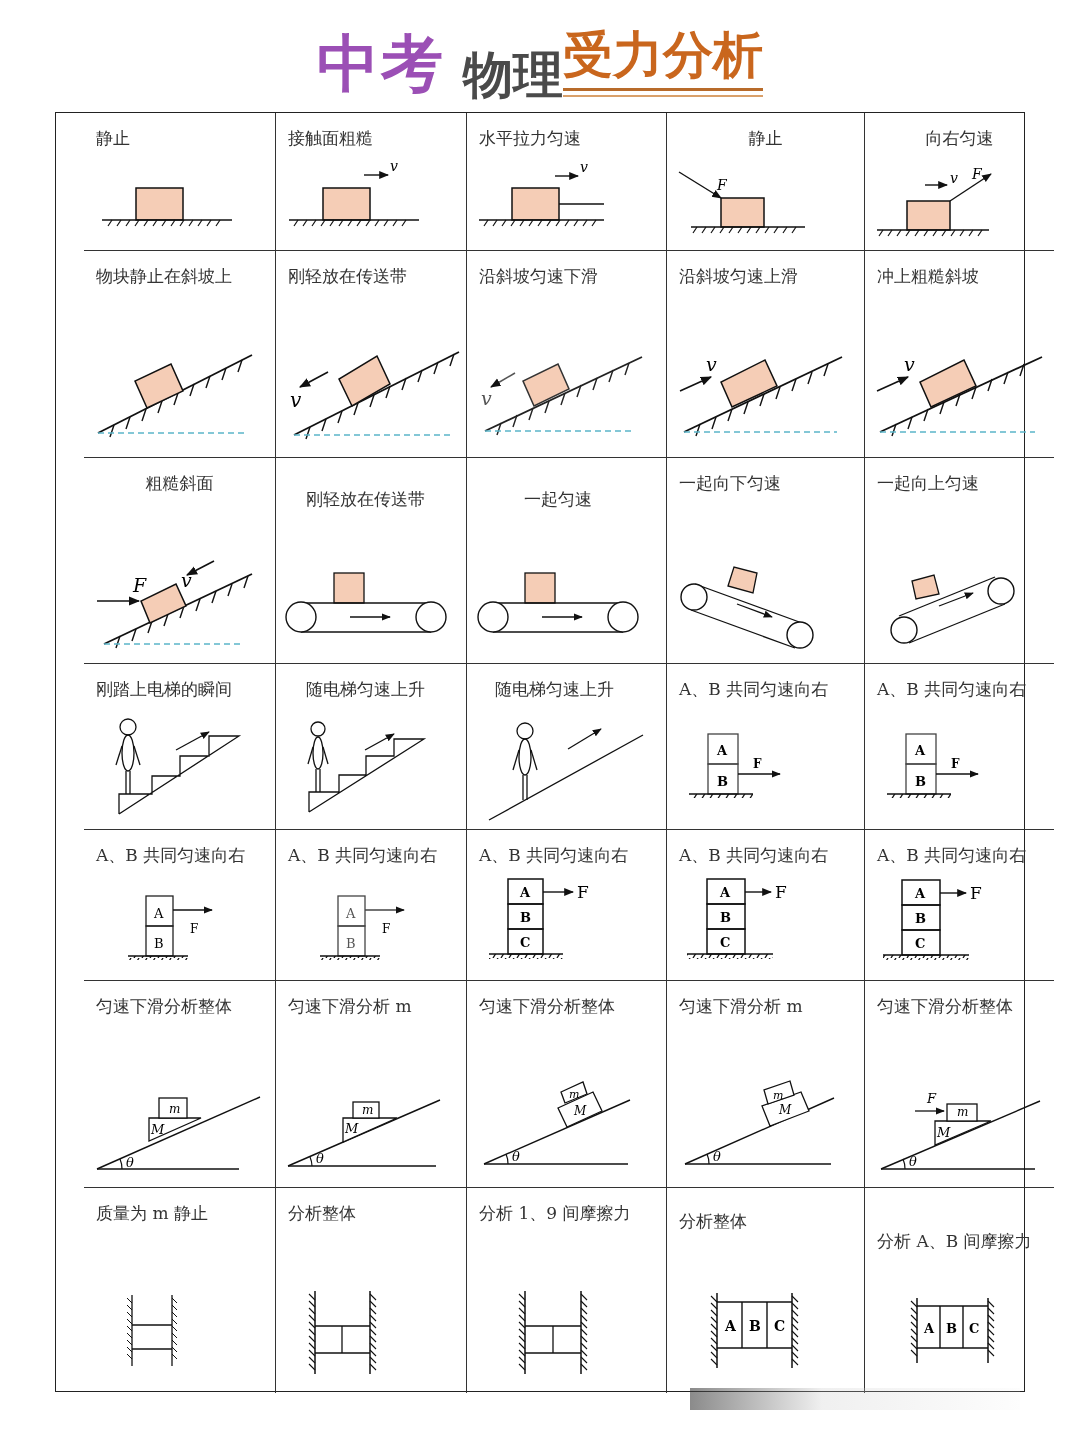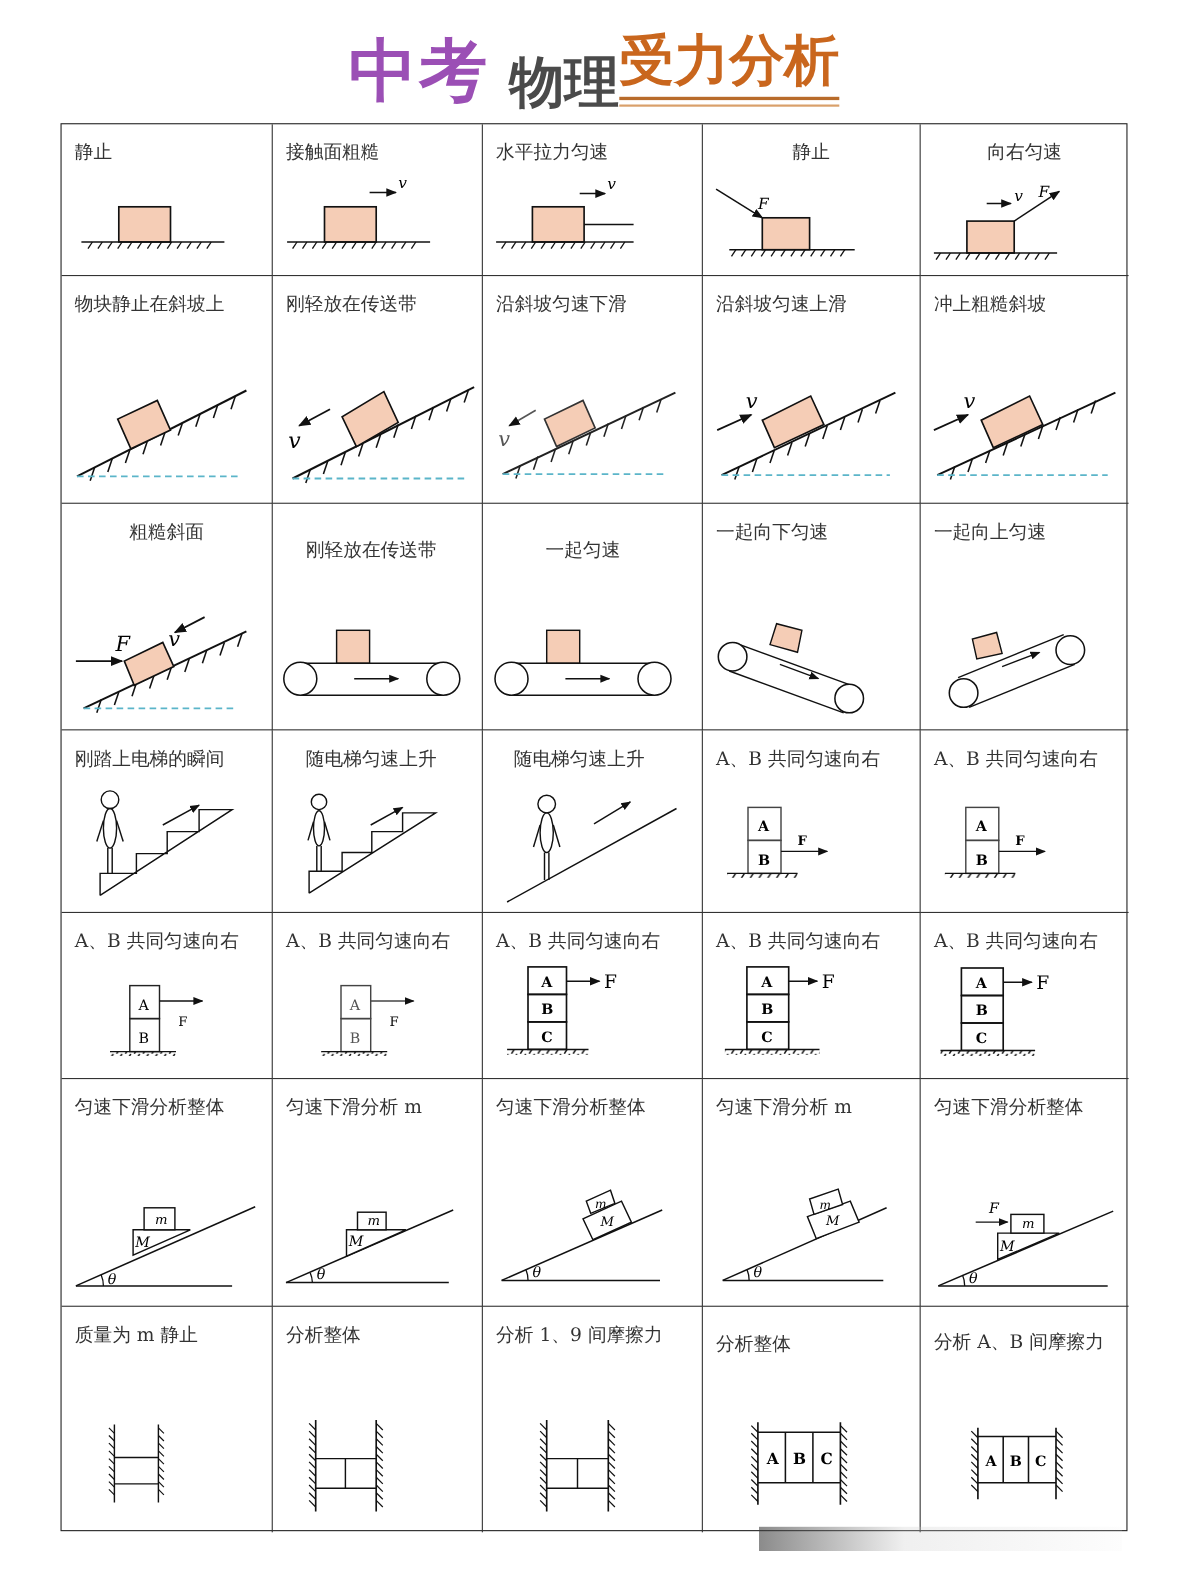--- a/index.html
+++ b/index.html
@@ -19,20 +19,21 @@
     content:""; position:absolute; left:0; right:0; bottom:-8px; height:4px;
     border-top:3px solid #b86b2a; border-bottom:2px solid #d9a06a;
   }
   .grid {
     position:absolute; left:55px; top:112px;
     width:970px; height:1280px;
     border:1.5px solid #222; box-sizing:border-box;
     display:grid;
     grid-template-columns:192px 191px 200px 198px 189px;
     grid-template-rows:138px 207px 206px 166px 151px 207px 205px;
+    padding-left:28px;
   }
   .cell {
     position:relative; box-sizing:border-box;
     border-right:1.2px solid #333; border-bottom:1.2px solid #333;
     overflow:hidden;
   }
   .cell:nth-child(5n) { border-right:none; }
   .cell.lastrow { border-bottom:none; }
   .label {
     position:absolute; left:12px; top:14px; font-size:17px; color:#333; white-space:nowrap;
@@ -701,21 +702,21 @@
       <line x1="50" y1="114" x2="125" y2="114" stroke="#111" stroke-width="1.4"></line>
       <line x1="50" y1="160" x2="125" y2="160" stroke="#111" stroke-width="1.4"></line>
       <line x1="75" y1="114" x2="75" y2="160" stroke="#111" stroke-width="1.4"></line>
       <line x1="100" y1="114" x2="100" y2="160" stroke="#111" stroke-width="1.4"></line>
       <text x="58" y="143" font-size="14" font-weight="bold">A</text>
       <text x="82" y="143" font-size="14" font-weight="bold">B</text>
       <text x="107" y="143" font-size="14" font-weight="bold">C</text>
     </svg>
   </div>
   <div class="cell lastrow">
-    <span class="label" style="top:20px">分析 A、B 间摩擦力</span>
+    <span class="label" style="top:42px">分析 A、B 间摩擦力</span>
     <svg class="fig" width="189" height="205">
       <line x1="52" y1="110" x2="52" y2="175" stroke="#111" stroke-width="1.5"></line>
       <line x1="123" y1="110" x2="123" y2="175" stroke="#111" stroke-width="1.5"></line>
       <g stroke="#111" stroke-width="1.1">
         <line x1="46" y1="113" x2="52" y2="119"></line>
           <line x1="46" y1="120" x2="52" y2="126"></line>
           <line x1="46" y1="127" x2="52" y2="133"></line>
           <line x1="46" y1="134" x2="52" y2="140"></line>
           <line x1="46" y1="141" x2="52" y2="147"></line>
           <line x1="46" y1="148" x2="52" y2="154"></line>

